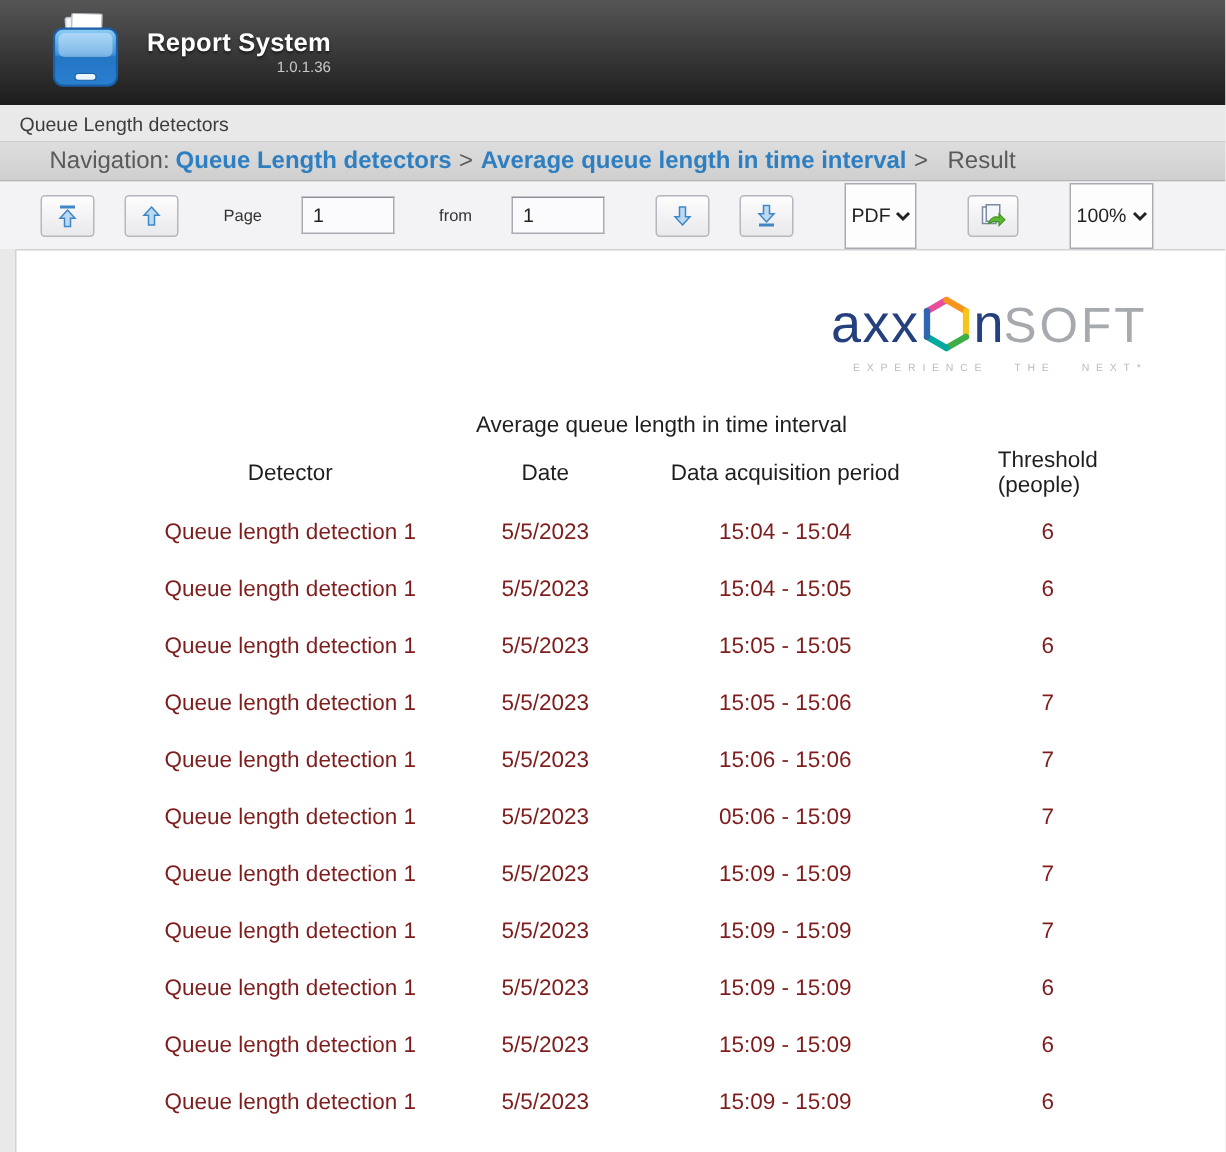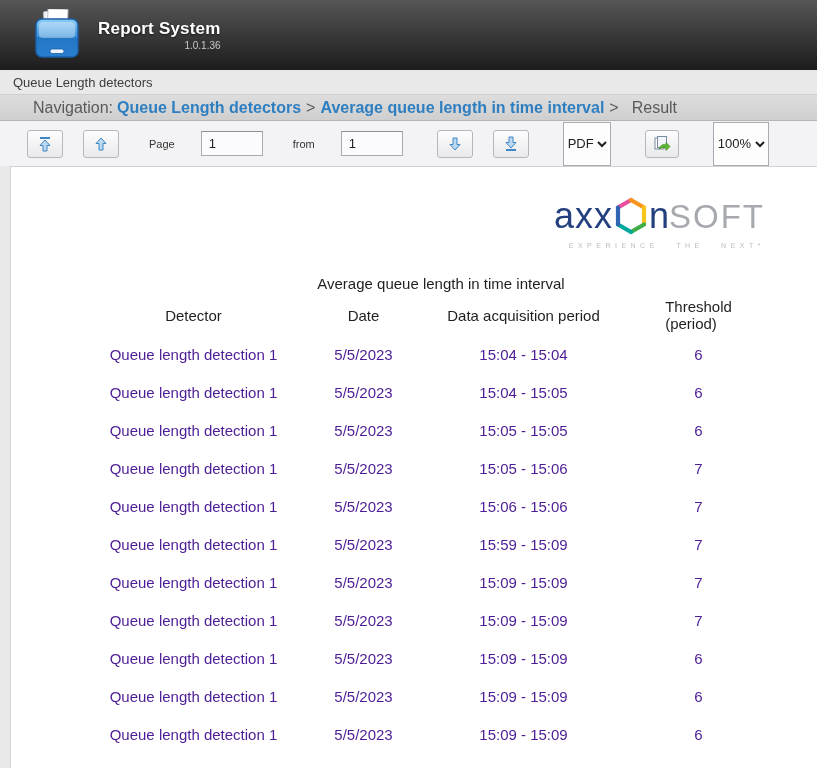--- a/index.html
+++ b/index.html
@@ -56,21 +56,21 @@
   .logo-tagline { color:#b9bdc1; font-size:7px; letter-spacing:4.5px; word-spacing:11px;
                   margin-top:7px; white-space:nowrap; }
 
   .report-title { position:absolute; top:108px; left:85px; width:690px;
                   text-align:center; font-size:15px; color:#1f1f1f; }
 
   .report-table { position:absolute; top:128px; left:85px; width:690px;
                   display:grid; grid-template-columns:195px 145px 175px 175px; }
   .th { font-size:15px; color:#1f1f1f; text-align:left; min-height:40px;
         display:flex; align-items:center; justify-content:center; white-space:pre-line; }
-  .td { font-size:15px; color:#4c1d95; text-align:center; height:38px;
+  .td { font-size:15px; color:#7f1d1d; text-align:center; height:38px;
         display:flex; align-items:center; justify-content:center; }
 </style>
 </head>
 <body>
 
 <div class="app-header">
   <svg class="drawer-icon" viewBox="0 0 50 52">
     <defs>
       <linearGradient id="boxg" x1="0" y1="0" x2="0" y2="1">
         <stop offset="0" stop-color="#8ecdf5"></stop>
@@ -169,21 +169,21 @@
     <div class="logo-tagline">EXPERIENCE THE NEXT*</div>
   </div>
 
   <div class="report-title">Average queue length in time interval</div>
 
   <div class="report-table">
     <div class="th">Detector</div>
     <div class="th">Date</div>
     <div class="th">Data acquisition period</div>
     <div class="th">Threshold
-(period)</div>
+(people)</div>
 
   <div class="td">Queue length detection 1</div>
       <div class="td">5/5/2023</div>
       <div class="td">15:04 - 15:04</div>
       <div class="td">6</div>
       <div class="td">Queue length detection 1</div>
       <div class="td">5/5/2023</div>
       <div class="td">15:04 - 15:05</div>
       <div class="td">6</div>
       <div class="td">Queue length detection 1</div>
@@ -193,21 +193,21 @@
       <div class="td">Queue length detection 1</div>
       <div class="td">5/5/2023</div>
       <div class="td">15:05 - 15:06</div>
       <div class="td">7</div>
       <div class="td">Queue length detection 1</div>
       <div class="td">5/5/2023</div>
       <div class="td">15:06 - 15:06</div>
       <div class="td">7</div>
       <div class="td">Queue length detection 1</div>
       <div class="td">5/5/2023</div>
-      <div class="td">15:59 - 15:09</div>
+      <div class="td">05:06 - 15:09</div>
       <div class="td">7</div>
       <div class="td">Queue length detection 1</div>
       <div class="td">5/5/2023</div>
       <div class="td">15:09 - 15:09</div>
       <div class="td">7</div>
       <div class="td">Queue length detection 1</div>
       <div class="td">5/5/2023</div>
       <div class="td">15:09 - 15:09</div>
       <div class="td">7</div>
       <div class="td">Queue length detection 1</div>

